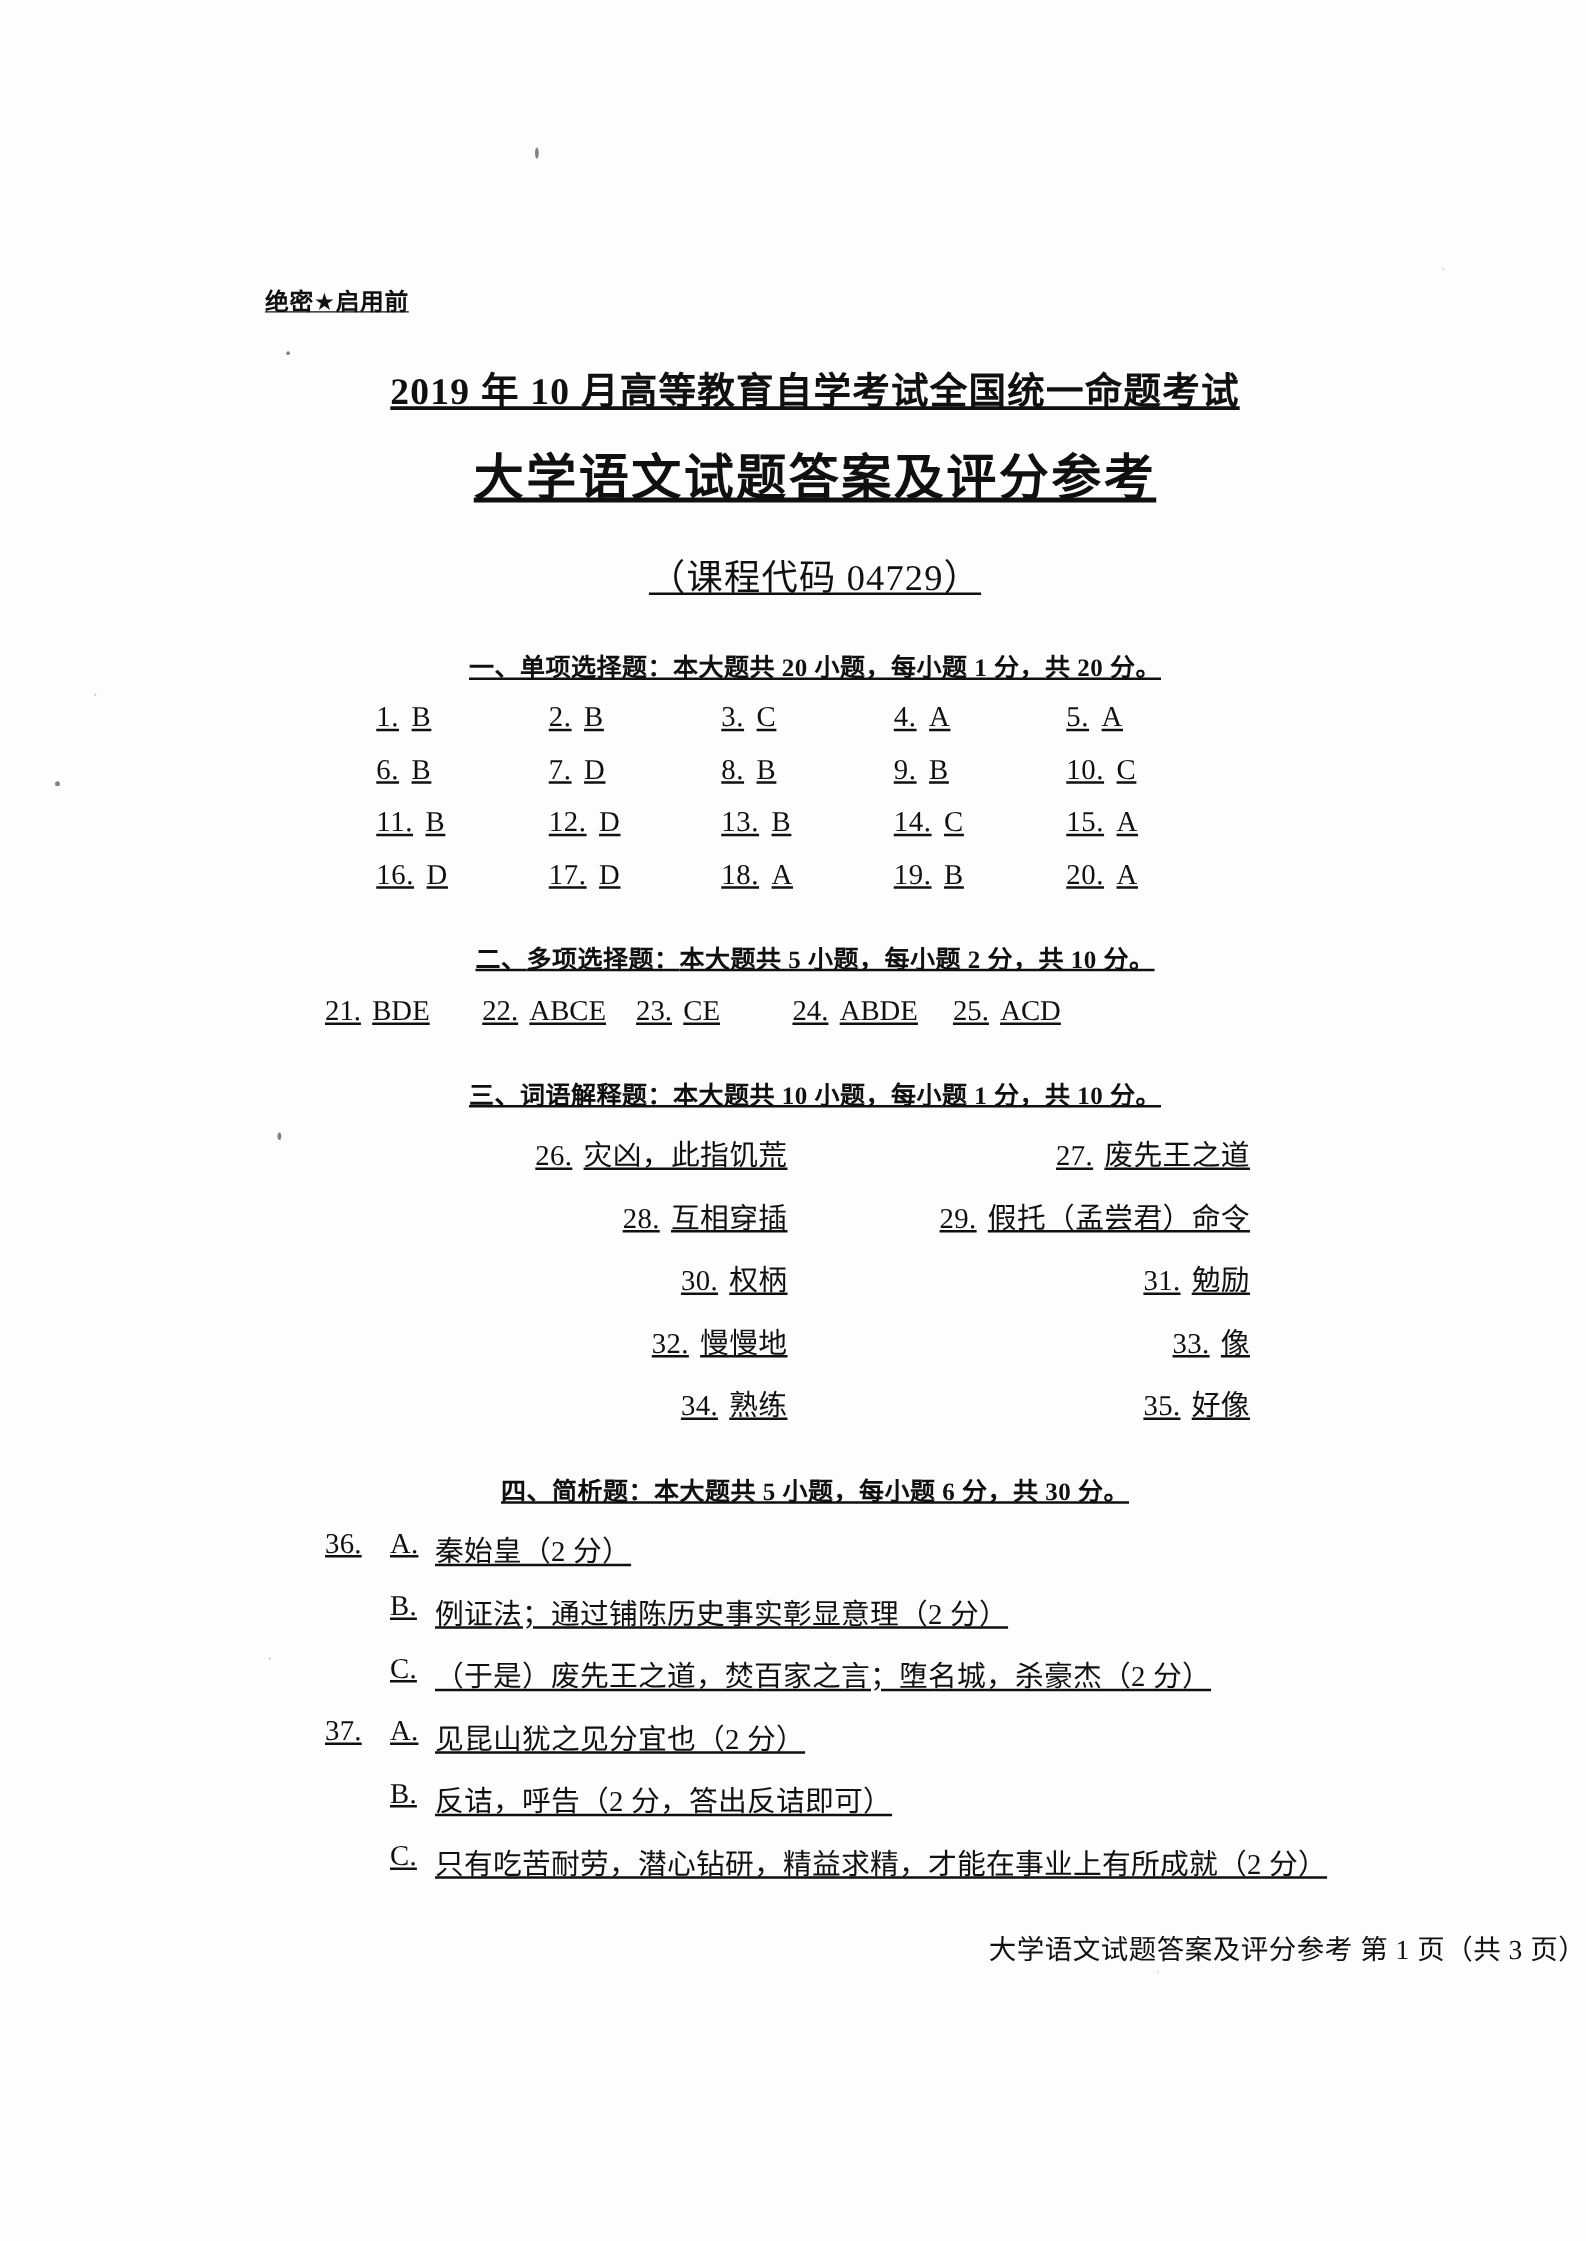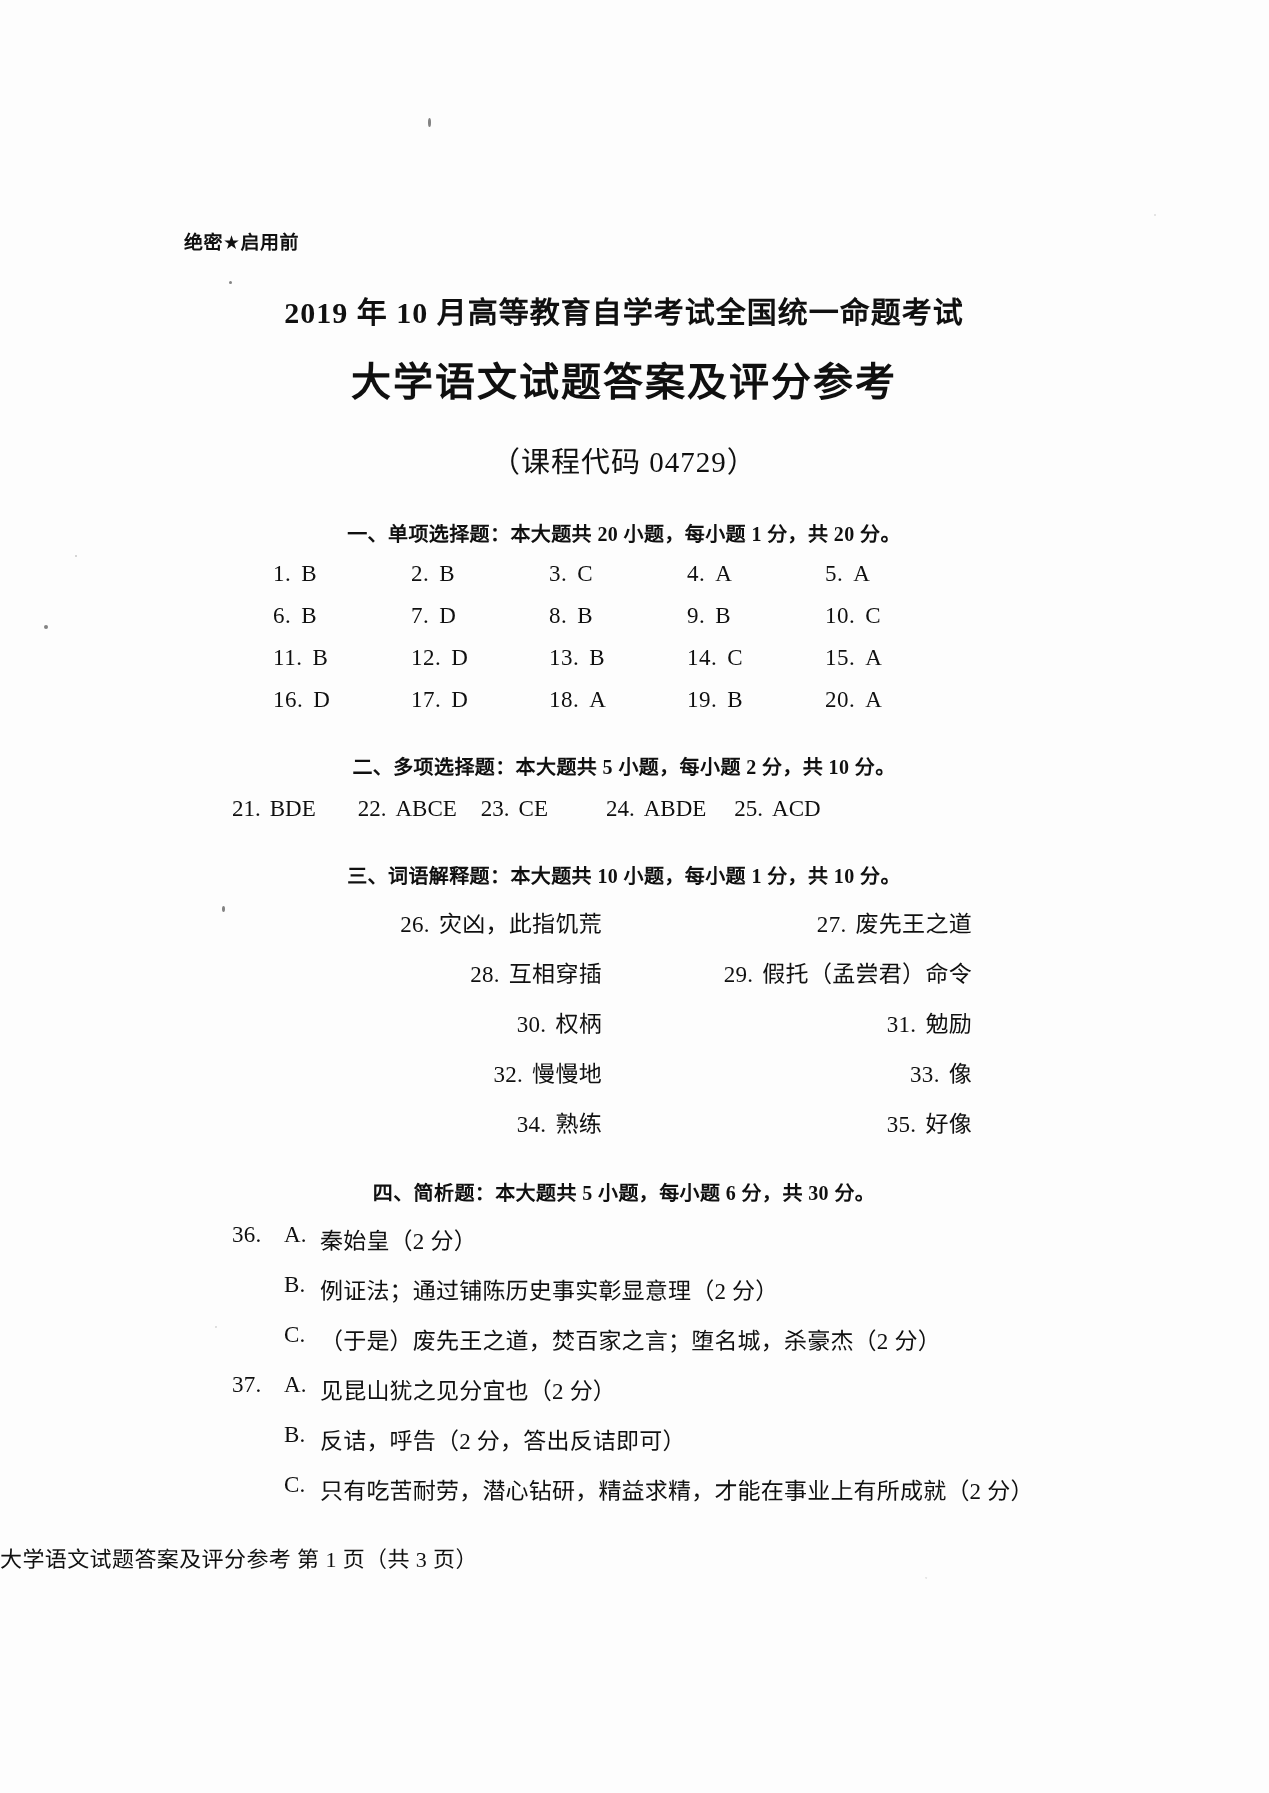--- a/index.html
+++ b/index.html
@@ -33,23 +33,24 @@
       radial-gradient(circle at 73% 88%, rgba(0,0,0,.16) 0 1px, transparent 1.2px);
   }
   .speck {
     position: absolute;
     background: #5a5a5a;
     border-radius: 50%;
     opacity: .75;
   }
   .content {
     position: absolute;
-    left: 184px;
+    left: 212px;
     top: 0;
     width: 880px;
+    text-decoration: underline;
   }
 
   .classified {
     font-family: "DejaVu Sans", "Liberation Sans", sans-serif;
     font-weight: 700;
     font-size: 19px;
     letter-spacing: .5px;
     padding-top: 233px;
     line-height: 1;
   }
@@ -166,21 +167,21 @@
     width: 36px;
     flex: none;
   }
   .qa-text { }
 
   .footer {
     position: absolute;
     left: 0;
     right: 0;
     top: 1541px;
-    text-align: left;
+    text-align: right;
     font-size: 22px;
     letter-spacing: .4px;
   }
 </style>
 </head>
 <body>
 
 <div class="page">
 
   <div class="scan-noise"></div>

